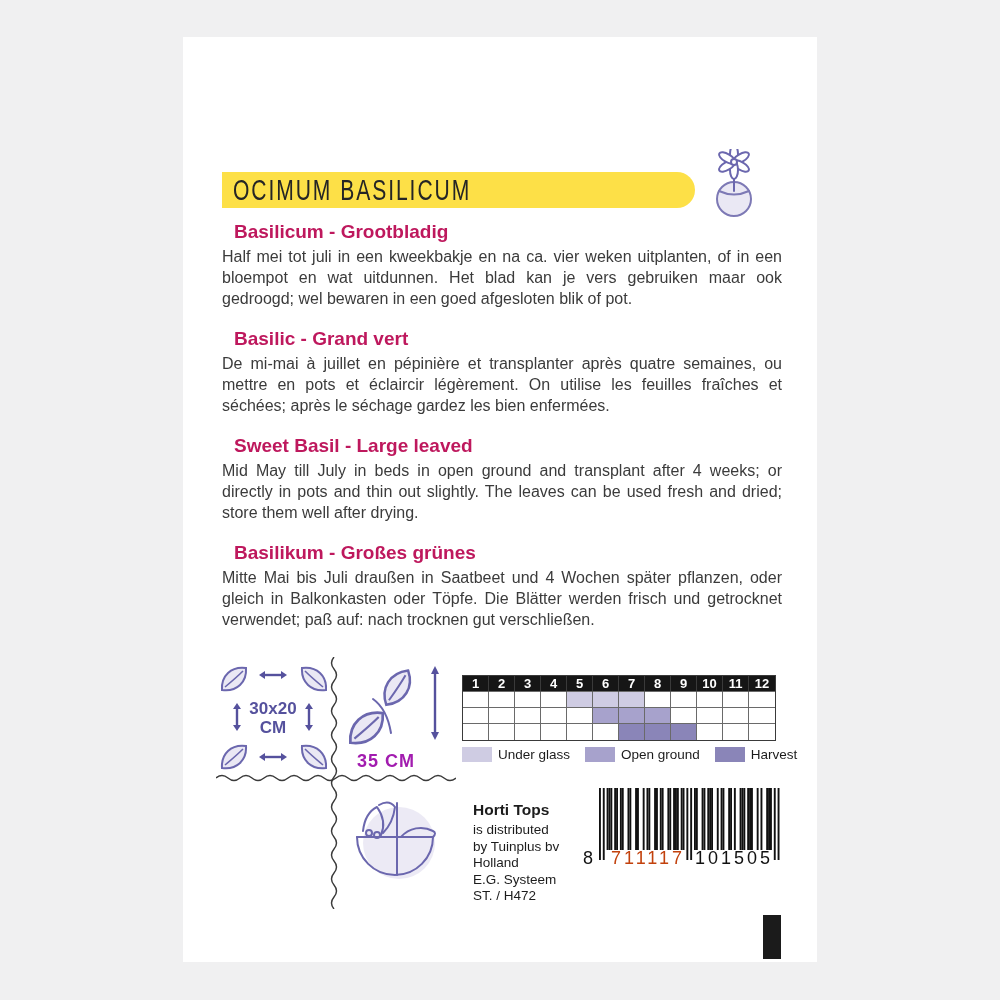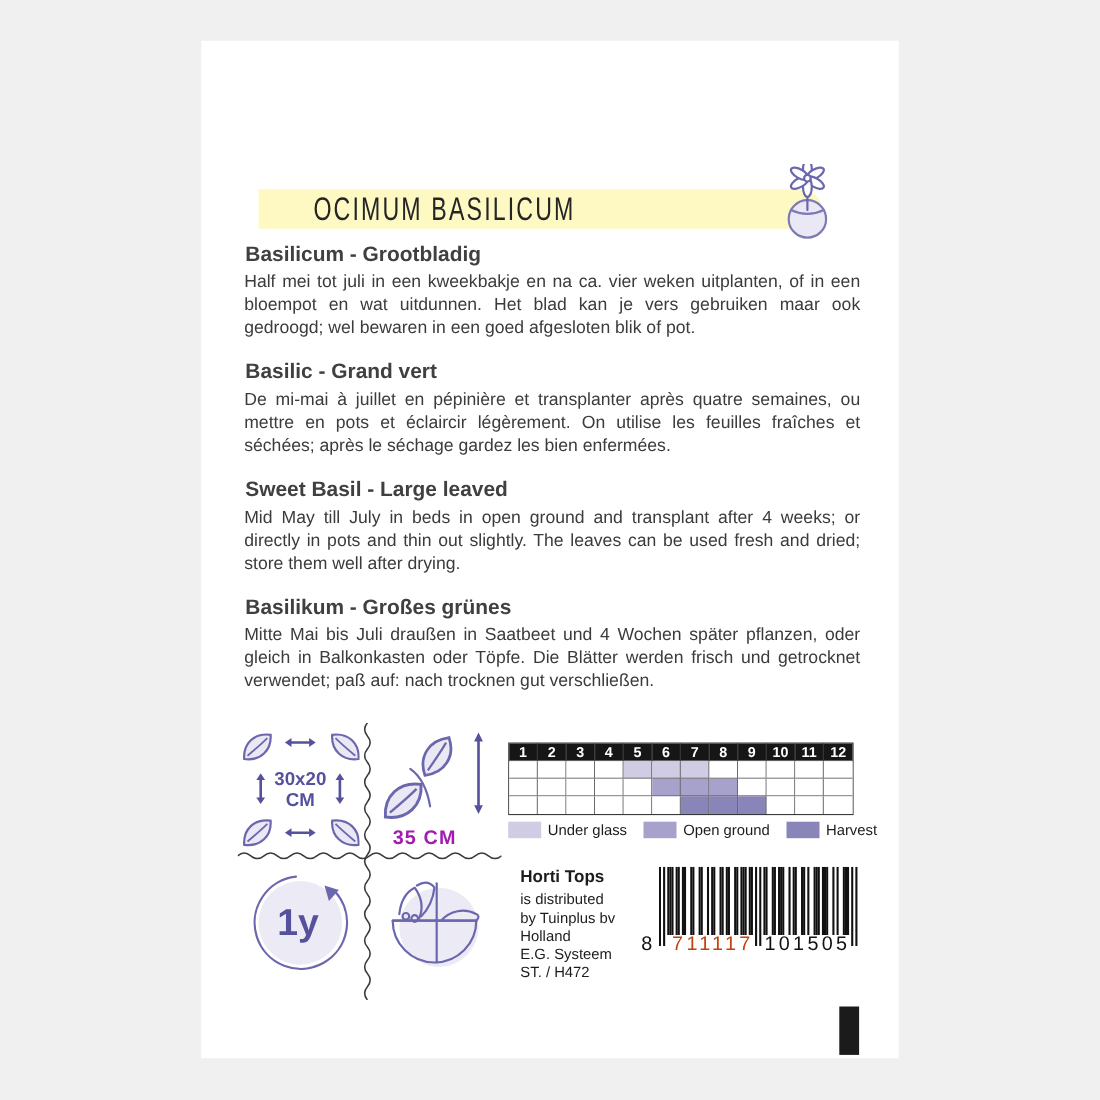--- a/index.html
+++ b/index.html
@@ -1,29 +1,29 @@
 <!DOCTYPE html>
 <html><head>
 <meta charset="utf-8">
 <style>
   html,body{margin:0;padding:0;width:1000px;height:1000px;background:#f0f0f1;
     font-family:"Liberation Sans",sans-serif;}
   .card{position:absolute;left:183px;top:37px;width:634px;height:925px;background:#ffffff;}
 
   
-  .banner{position:absolute;left:52px;top:135px;width:473px;height:36px;background:#fef9c3;
-    border-radius:0 18px 18px 0;display:flex;align-items:center;padding-left:39px;}
+  .banner{position:absolute;left:39px;top:135px;width:473px;height:36px;background:#fde047;
+    border-radius:0 18px 18px 0;display:flex;align-items:center;}
   .banner-text{display:inline-block;font-size:27px;color:#252525;letter-spacing:2.5px;
     transform:scale(0.78,1.1);transform-origin:0 50%;white-space:nowrap;padding-left:14px;}
   .flowerpot{position:absolute;left:520px;top:112px;}
 
   
   .copy{position:absolute;left:39px;top:184px;width:560px;}
   .sec{margin-bottom:19px;}
-  .sec h3{margin:0 0 3px 1px;font-size:19px;color:#404040;}
+  .sec h3{margin:0 0 3px 12px;font-size:19px;color:#be185d;}
   .sec p{margin:0;font-size:16px;line-height:21px;color:#3b3b3b;text-align:justify;}
 
   
   .bottom{position:absolute;left:0;top:618px;width:634px;height:307px;}
   .wavy-h{position:absolute;left:33px;top:119px;}
   .wavy-v{position:absolute;left:147px;top:2px;}
   .cellA{position:absolute;left:36px;top:8px;width:108px;height:110px;}
   .cellA .label{position:absolute;left:0;top:36px;width:108px;text-align:center;
     font-weight:bold;color:#55519d;font-size:17px;line-height:19px;}
   .cellB{position:absolute;left:160px;top:8px;width:110px;height:110px;}
@@ -41,21 +41,21 @@
     box-sizing:border-box;background:#fff;}
   .cal-row .cal-cell:last-child{border-right:none;}
   .cal-row:last-child .cal-cell{border-bottom:none;}
   .cal-head .cal-cell{background:#161616;color:#fff;font-weight:bold;font-size:13px;
     display:flex;align-items:center;justify-content:center;border-right:1px solid #3a3a3a;}
   .legend{position:absolute;left:279px;top:92px;display:flex;align-items:center;}
   .legend .sw{width:30px;height:15px;margin-right:6px;}
   .legend .lg-label{font-size:13.5px;color:#1c1c1c;margin-right:15px;white-space:nowrap;}
 
   
-  .dist{position:absolute;left:290px;top:134px;color:#1c1c1c;}
+  .dist{position:absolute;left:290px;top:146px;color:#1c1c1c;}
   .dist .name{font-weight:bold;font-size:15.5px;margin-bottom:3px;}
   .dist .line{font-size:13.5px;line-height:16.5px;}
   .barcode{position:absolute;left:400px;top:133px;width:200px;height:94px;}
   .barcode svg{position:absolute;left:16px;top:0;}
   .bc-digit-first{position:absolute;left:0;top:60px;font-size:18px;color:#111;}
   .bc-group1{position:absolute;left:22px;top:60px;width:86px;text-align:center;
     font-size:18px;letter-spacing:3px;color:#c2410c;}
   .bc-group2{position:absolute;left:112px;top:60px;width:84px;text-align:left;
     font-size:18px;letter-spacing:3px;color:#111;}
   .print-mark{position:absolute;left:580px;top:260px;width:18px;height:44px;background:#1b1b1b;}
@@ -151,28 +151,20 @@
         <use href="#leaf" transform="translate(34,12) rotate(-15) scale(1.25)"></use>
         <use href="#leaf" transform="translate(6,46) scale(1.35)"></use>
         <path d="M30,36 q14,10 18,34" class="ic-stroke"></path>
         <line x1="92" y1="6" x2="92" y2="74" stroke="#55519d" stroke-width="2.4"></line>
         <path d="M88,11 L92,3 L96,11 Z" fill="#55519d"></path>
         <path d="M88,69 L92,77 L96,69 Z" fill="#55519d"></path>
       </svg>
       <div class="label">35 CM</div>
     </div>
 
-    <div class="cellC">
-      <svg width="96" height="96" viewBox="0 0 96 96">
-        <circle cx="50" cy="48" r="38" fill="#eceaf5"></circle>
-        <path d="M46,6 A 42,42 0 1 0 82,20" class="ic-stroke" stroke-width="2.6"></path>
-        <path d="M72,14 L85,18 L76,28 Z" fill="#6b67ae"></path>
-      </svg>
-      <div class="label">1y</div>
-    </div>
 
     <div class="cellD">
       <svg width="92" height="96" viewBox="0 0 92 96">
         <circle cx="50" cy="52" r="36" fill="#eceaf5"></circle>
         <path d="M8,46 A 38,38 0 0 0 84,46 Z" fill="#f3f2f9" class="ic-stroke"></path>
         <line x1="8" y1="46" x2="84" y2="46" class="ic-stroke"></line>
         <line x1="48" y1="12" x2="48" y2="84" class="ic-stroke"></line>
         <path d="M52,46 A 26,26 0 0 1 84,40 q4,2 0,6" class="ic-stroke"></path>
         <path d="M14,40 q2-18 14-24 q10,14 4,28" class="ic-stroke" fill="#eae8f4"></path>
         <path d="M30,14 q10-6 16,2 q-2,16 -12,26" class="ic-stroke" fill="#eae8f4"></path>

